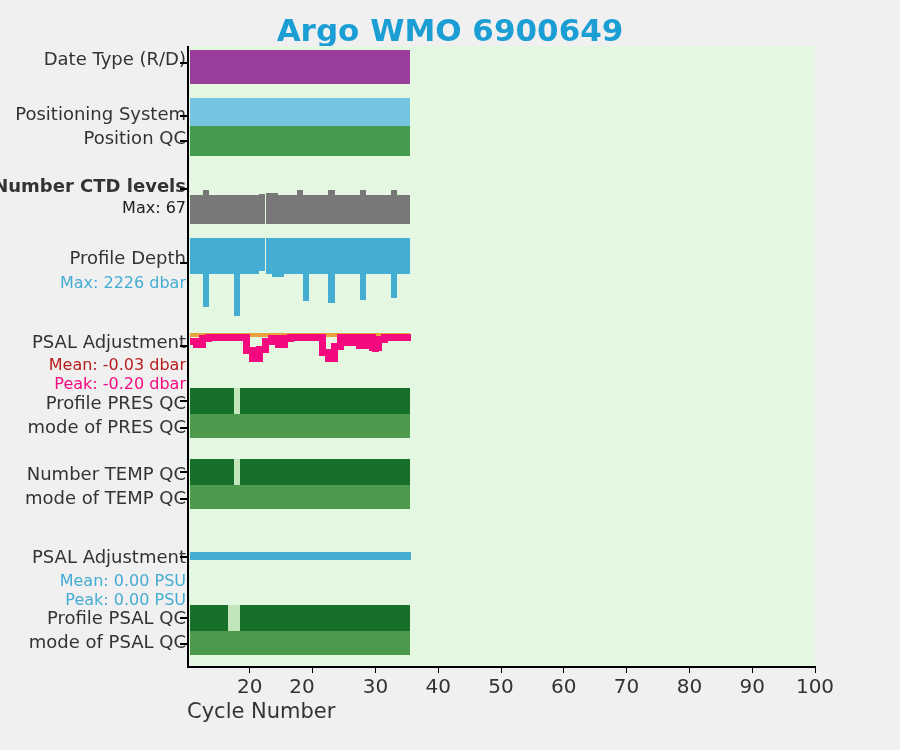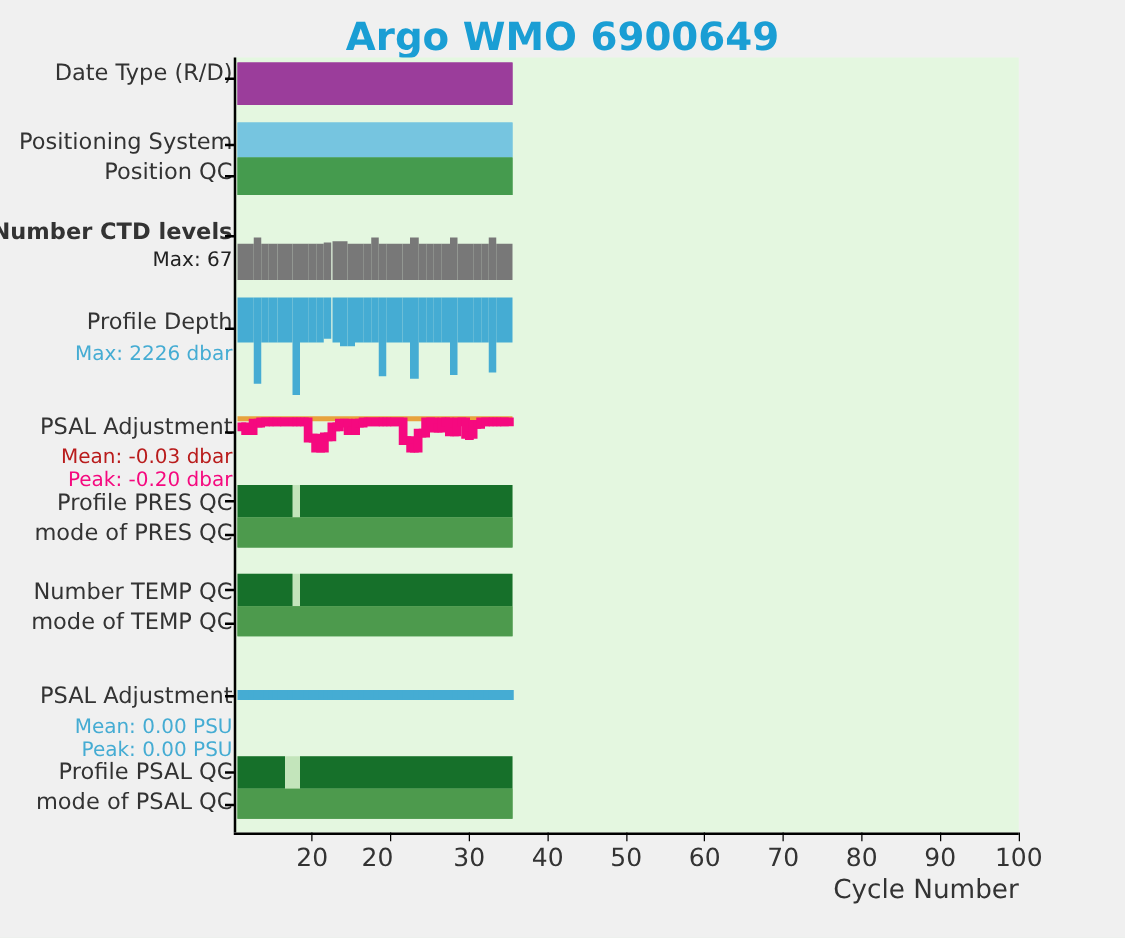--- a/index.html
+++ b/index.html
@@ -53,21 +53,21 @@
     font-size: 20px;
     color: #333;
     text-align: center;
     width: 60px;
     font-family: "DejaVu Sans", sans-serif;
   }
   #xlabel {
     position: absolute;
     left: 187px; top: 699px;
     width: 628px;
-    text-align: right;
+    text-align: left;
     font-size: 21px;
     color: #333;
     font-family: "DejaVu Sans", sans-serif;
   }
   
   .rowlabel {
     position: absolute;
     right: 714px;       
     text-align: right;
     font-size: 18px;

